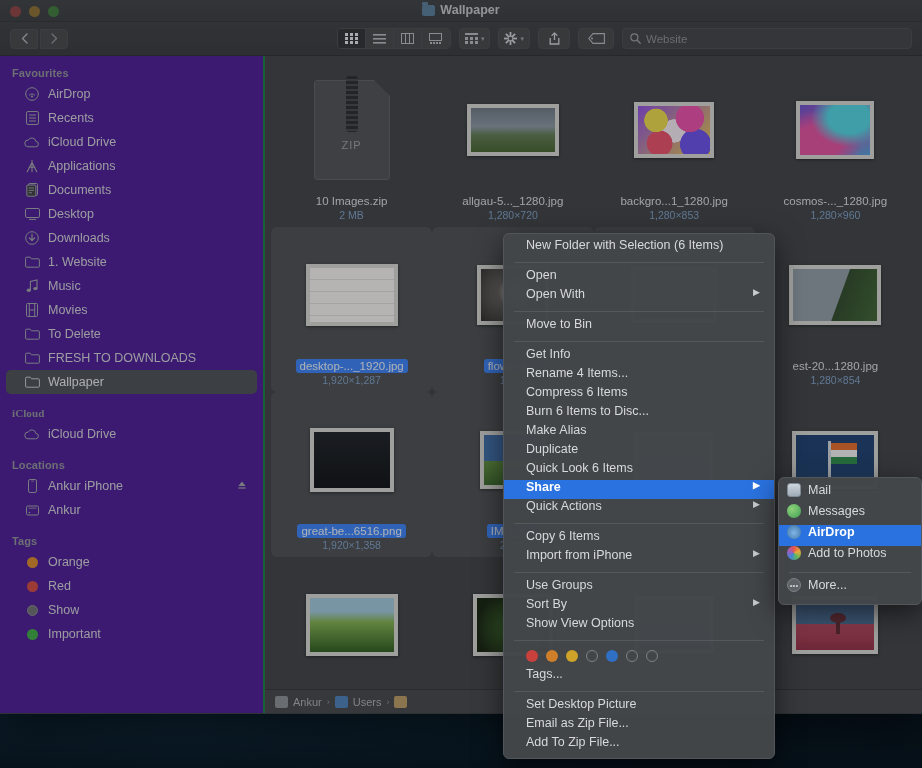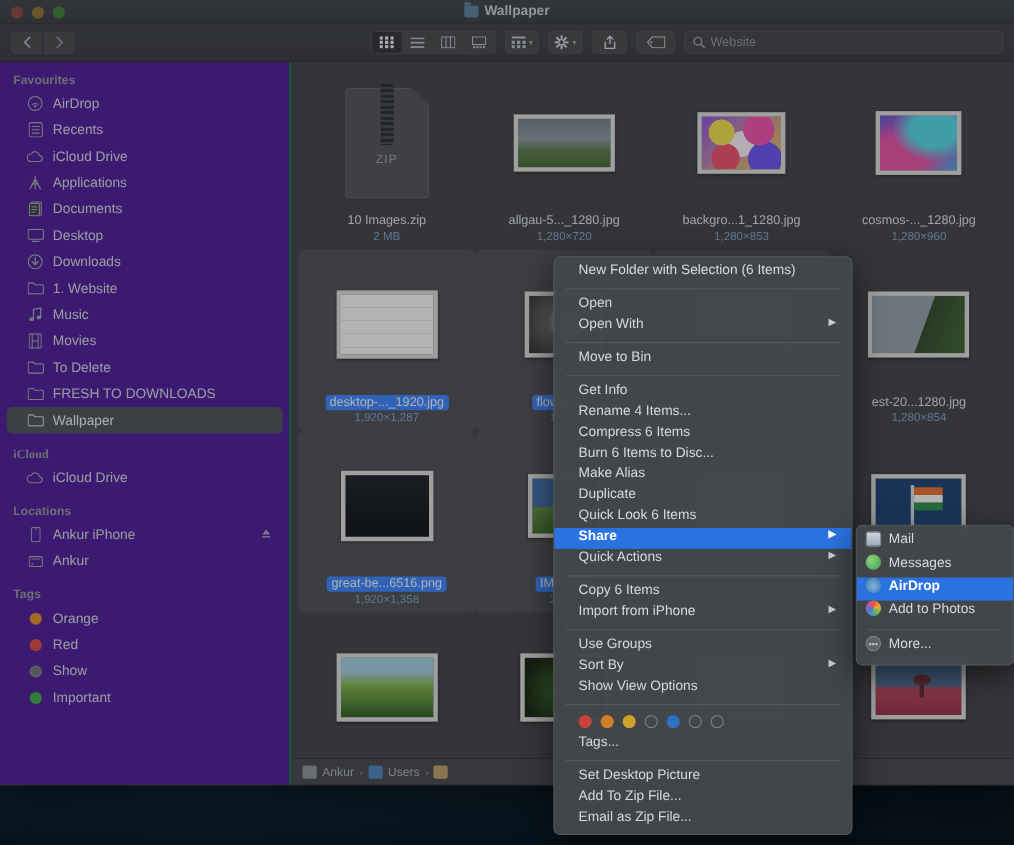--- a/index.html
+++ b/index.html
@@ -795,24 +795,24 @@
   </div>
   <div class="mi">
     <span>Tags...</span>
   </div>
   <div class="msep"></div>
 
   <div class="mi">
     <span>Set Desktop Picture</span>
   </div>
   <div class="mi">
+    <span>Email as Zip File...</span>
+  </div>
+  <div class="mi">
     <span>Add To Zip File...</span>
-  </div>
-  <div class="mi">
-    <span>Email as Zip File...</span>
   </div>
 </div>
 
 <div class="menu" id="submenu">
   <div class="mi">
     <span class="app-ico ico-mail"></span>
     <span>Mail</span>
   </div>
   <div class="mi">
     <span class="app-ico ico-msg"></span>

